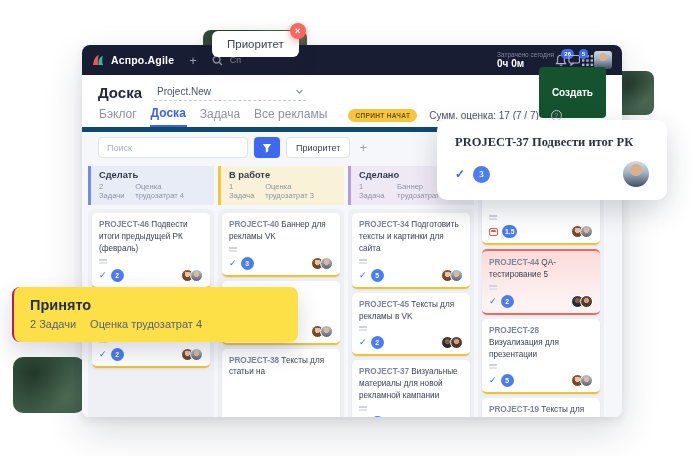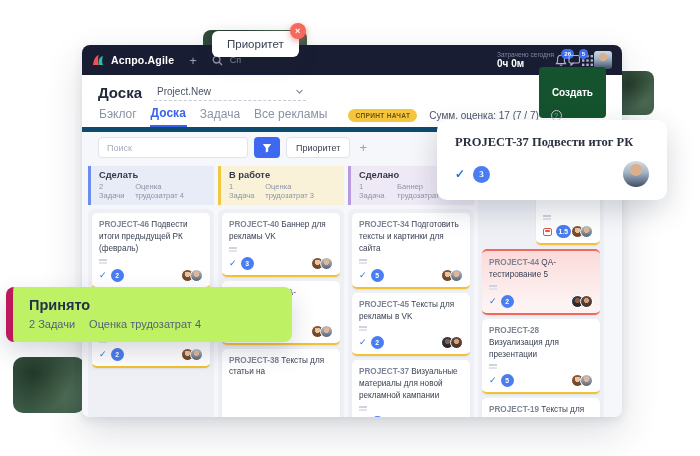--- a/index.html
+++ b/index.html
@@ -58,21 +58,21 @@
   .funnel-btn{width:26px;height:21px;background:#3f68f0;border:none;border-radius:4px;display:flex;align-items:center;justify-content:center;cursor:pointer;}
   .chip{height:21px;background:#fff;border:1px solid #e0e3ec;border-radius:4px;font-size:9px;color:#3b4254;display:flex;align-items:center;padding:0 9px;cursor:pointer;}
   .add-filter{color:#9aa0b0;font-size:13px;margin-left:3px;cursor:pointer;}
 
   
   .board{background:#f6f7fa;flex:1;padding:3px 6px 20px;display:flex;gap:4px;align-items:flex-start;overflow:hidden;}
   .column{width:126px;flex:none;}
   .col-head{border-left:3px solid #701a75;border-radius:0;padding:4px 8px 5px;margin-bottom:4px;}
   .col-name{font-size:9.3px;font-weight:bold;color:#333a4c;}
   .col-meta{font-size:7.6px;color:#8d93a6;margin-top:2px;display:flex;gap:7px;}
-  .lane{background:#eef0f5;border-radius:6px;padding:4px;display:flex;flex-direction:column;gap:4px;align-items:flex-end;}
+  .lane{background:#eef0f5;border-radius:6px;padding:4px;display:flex;flex-direction:column;gap:4px;}
   .card{background:#fff;border-radius:5px;padding:6px 7px 5px;border-bottom:2px solid #f2c232;
     box-shadow:0 1px 2px rgba(30,40,60,.07);display:flex;flex-direction:column;cursor:pointer;}
   .card.alert{background:linear-gradient(180deg,#fbdada 0%,#fdf3f3 85%);border-top:2px solid #ef6a5e;border-bottom-color:#ef6a5e;}
   .card-text{font-size:8.2px;line-height:1.45;color:#3b4254;}
   .code{color:#7e8598;font-weight:bold;}
   .title-space{height:20px;}
   .desc-icon{width:8px;height:2px;background:#ced3dd;box-shadow:0 3px 0 #dfe3ea;margin:4px 0 7px;}
   .card-foot{display:flex;align-items:center;margin-top:1px;}
   .check{color:#2e6be6;font-size:9px;font-weight:bold;line-height:1;}
   .cbadge{background:#4a7df0;color:#fff;font-size:6.8px;font-weight:bold;min-width:13px;height:13px;border-radius:8px;display:flex;align-items:center;justify-content:center;margin-left:4px;padding:0 3px;}
@@ -98,21 +98,21 @@
     box-shadow:0 10px 28px rgba(30,40,65,.20);padding:15px 18px 11px;z-index:9;cursor:pointer;font-family:Liberation Serif, serif;}
   .callout-title{font-size:12.5px;font-weight:bold;color:#2b3040;}
   .callout-foot{display:flex;align-items:center;margin-top:11px;}
   .callout .check{font-size:12px;}
   .callout-badge{width:17px;height:17px;border-radius:50%;background:#4a7df0;color:#fff;font-size:9px;font-weight:bold;
     display:flex;align-items:center;justify-content:center;margin-left:8px;}
   .callout-avatar{margin-left:auto;width:26px;height:26px;border-radius:50%;
     background:radial-gradient(circle at 50% 34%, #dab08c 0 27%, transparent 28%),linear-gradient(180deg,#d3dce8 0%,#a3b3c6 45%,#3e4d63 100%);}
 
   
-  .accepted{position:absolute;left:6px;top:287px;width:286px;background:#bef264;border-left:7px solid #be185d;border-radius:8px;
+  .accepted{position:absolute;left:12px;top:287px;width:286px;background:#fde047;border-left:2px solid #be185d;border-radius:8px;
     box-shadow:0 10px 24px rgba(30,40,65,.18);padding:10px 16px 12px;z-index:9;}
   .accepted-title{font-size:14.5px;font-weight:bold;color:#223048;}
   .accepted-meta{font-size:11px;color:#55617a;margin-top:5px;display:flex;gap:14px;}
 
   svg{display:block;}
 </style>
 </head>
 <body>
 
 <div class="blob" id="blob-top"></div>

